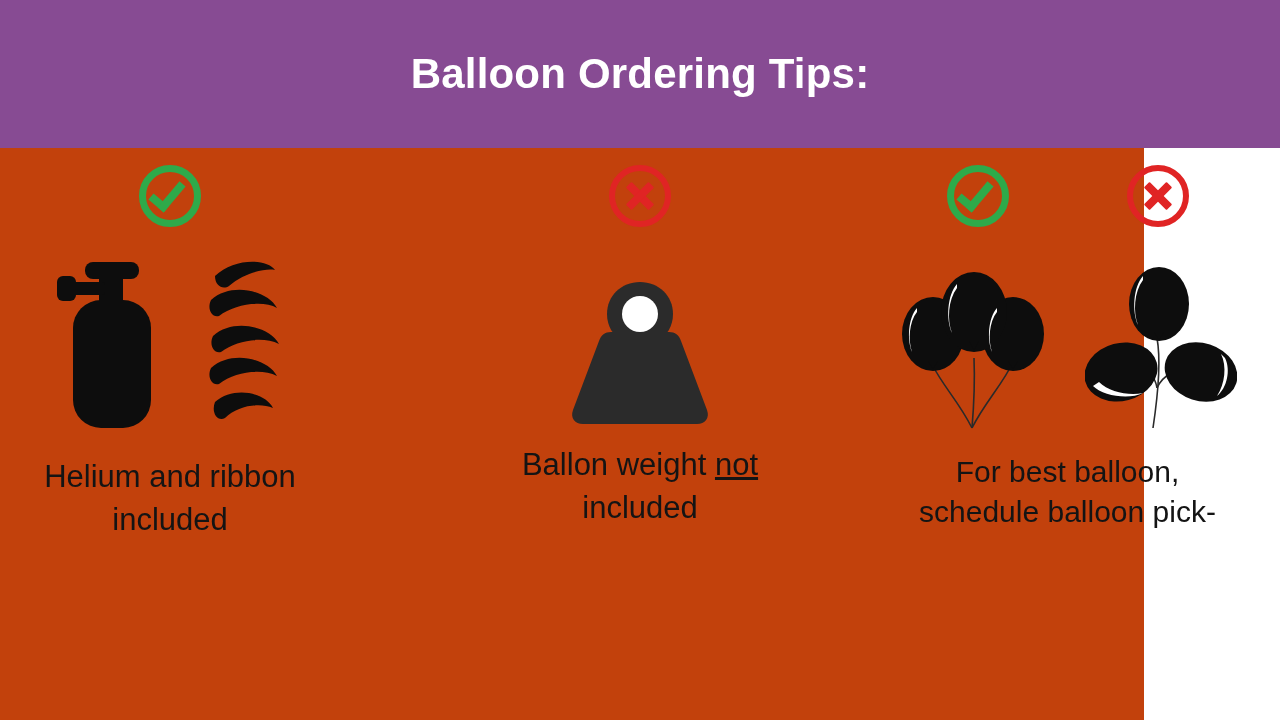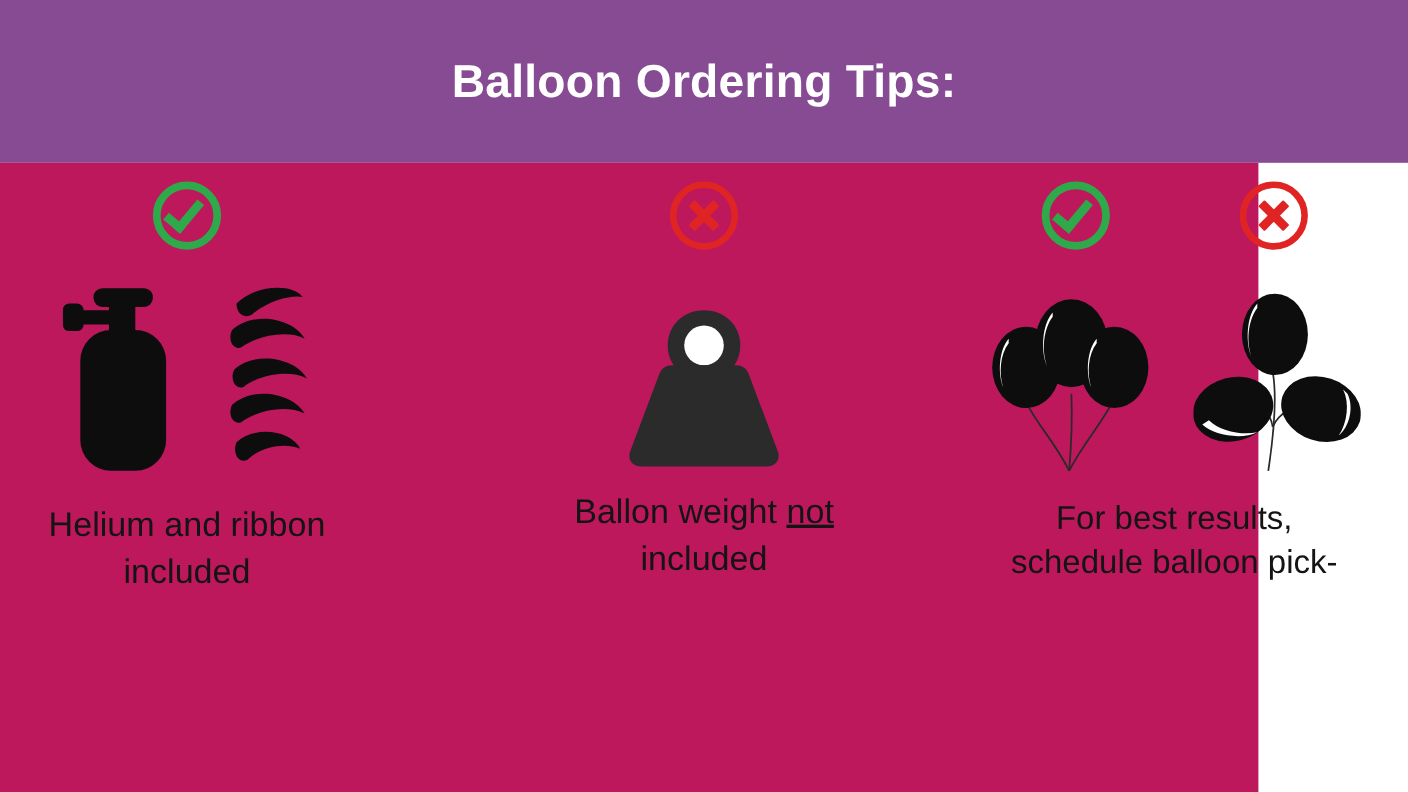--- a/index.html
+++ b/index.html
@@ -39,21 +39,21 @@
     white-space: nowrap;
   }
 
   
   .body-area {
     position: absolute;
     left: 0;
     top: 148px;
     width: 1144px;
     height: 572px;
-    background: #be185d;
+    background: #c2410c;
   }
 
   .column {
     position: absolute;
     top: 0;
   }
   .col-helium  { left: 0px;   width: 340px; }
   .col-weight  { left: 440px; width: 400px; }
   .col-pickup  { left: 855px; width: 425px; }
 
@@ -244,18 +244,18 @@
         </g>
         <g fill="#FFFFFF">
           <path d="M58 18 C 49 30, 48 50, 53 63 C 47 50, 48 25, 58 14 Z"></path>
           <path d="M14 120 C 24 130, 44 134, 58 131 C 44 138, 18 134, 8 124 Z"></path>
           <path d="M140 96 C 146 108, 142 126, 132 134 C 140 122, 142 104, 136 92 Z"></path>
         </g>
       </svg>
     </div>
 
     <div class="caption caption-pickup cap-pickup" style="color: rgb(20, 20, 20);">
-        <div>For best results,</div>
+        <div>For best balloon,</div>
         <div>schedule balloon pick-</div>
       </div>
   </div>
 
 </div>
 
 </body></html>

